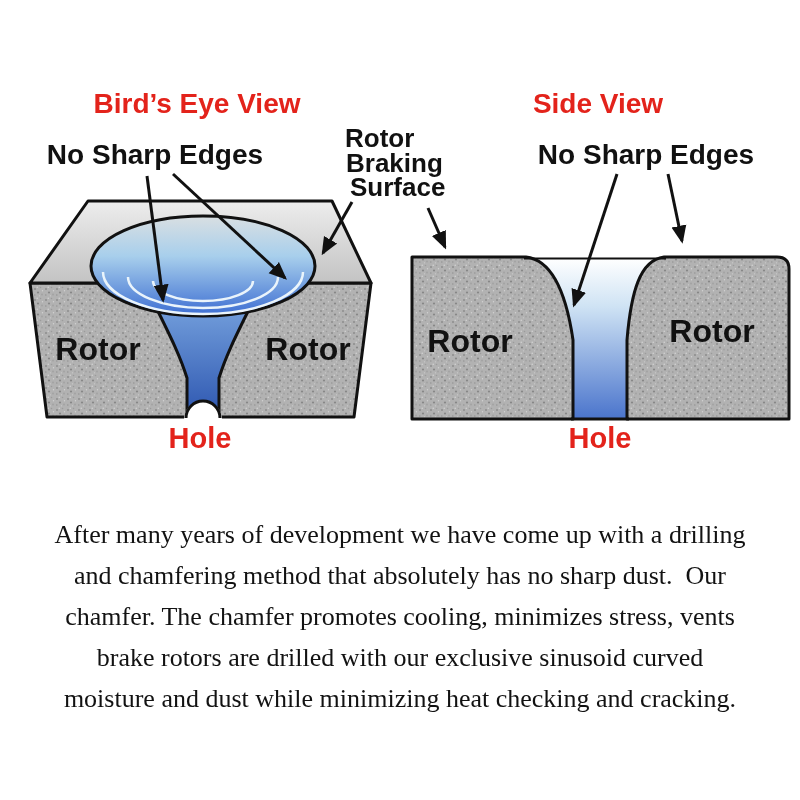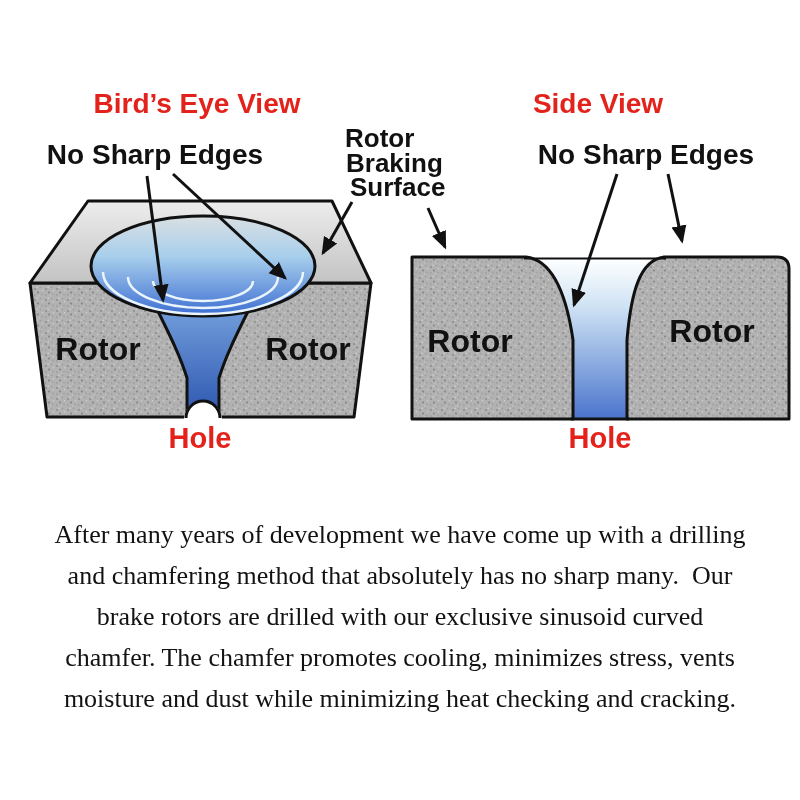--- a/index.html
+++ b/index.html
@@ -110,19 +110,19 @@
       <line x1="173" y1="174" x2="285" y2="278" marker-end="url(#ah)"></line>
       <line x1="352" y1="202" x2="323" y2="253" marker-end="url(#ah)"></line>
       <line x1="428" y1="208" x2="445" y2="247" marker-end="url(#ah)"></line>
       <line x1="617" y1="174" x2="574" y2="305" marker-end="url(#ah)"></line>
       <line x1="668" y1="174" x2="682" y2="241" marker-end="url(#ah)"></line>
     </g>
   </svg>
 
   <div class="description">
     <div class="desc-line">After many years of development we have come up with a drilling</div>
-    <div class="desc-line">and chamfering method that absolutely has no sharp many.  Our</div>
+    <div class="desc-line">and chamfering method that absolutely has no sharp dust.  Our</div>
+    <div class="desc-line">chamfer. The chamfer promotes cooling, minimizes stress, vents</div>
     <div class="desc-line">brake rotors are drilled with our exclusive sinusoid curved</div>
-    <div class="desc-line">chamfer. The chamfer promotes cooling, minimizes stress, vents</div>
     <div class="desc-line">moisture and dust while minimizing heat checking and cracking.</div>
   </div>
 
 </div>
 
 </body></html>

